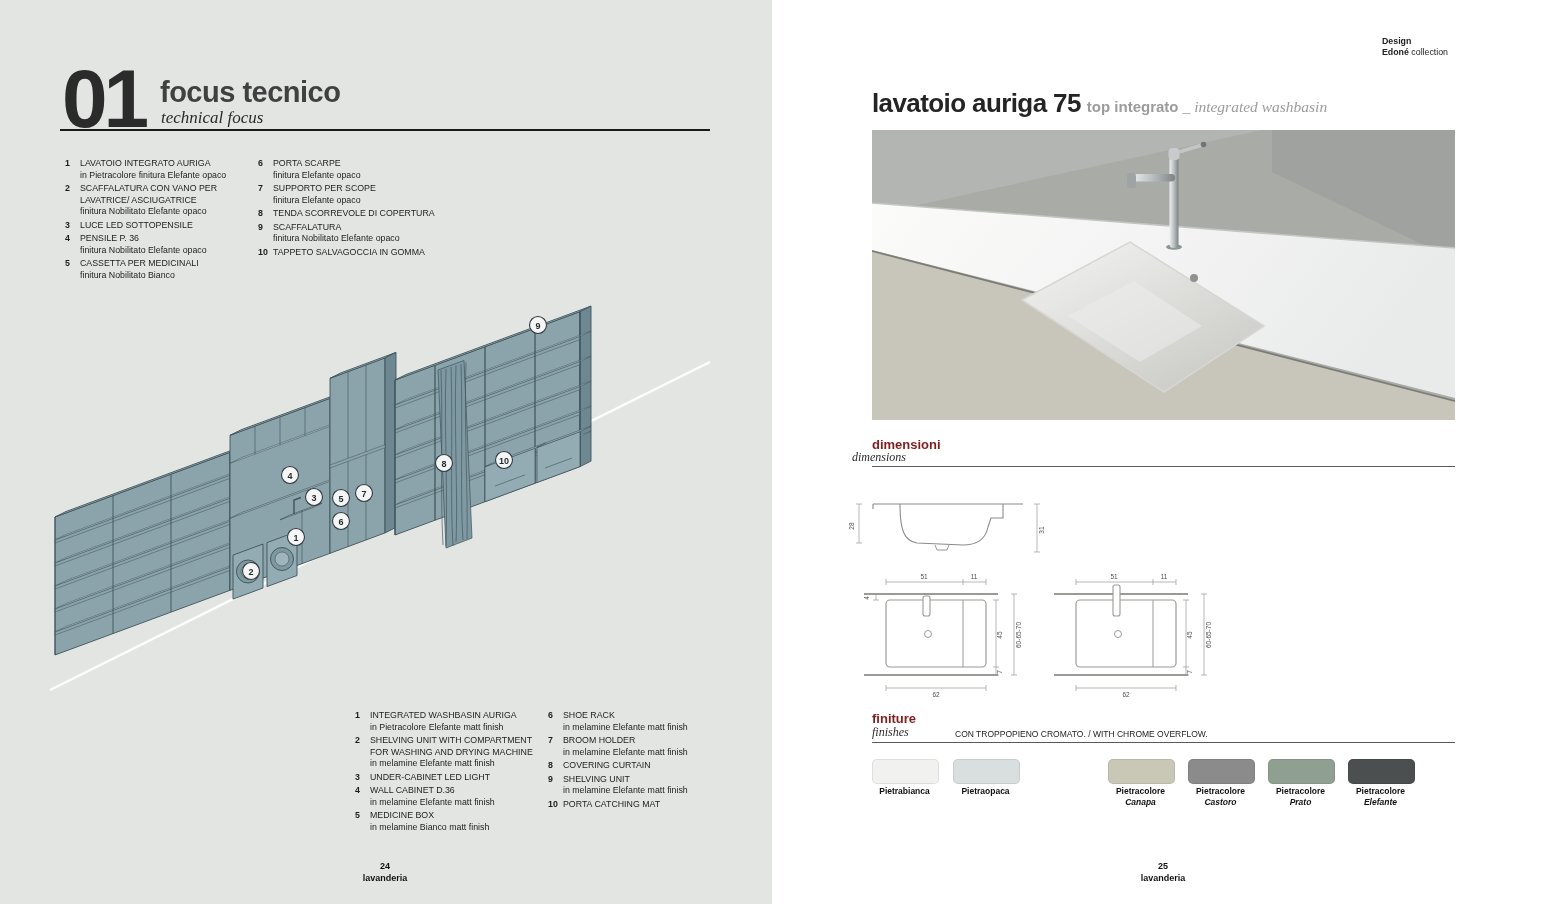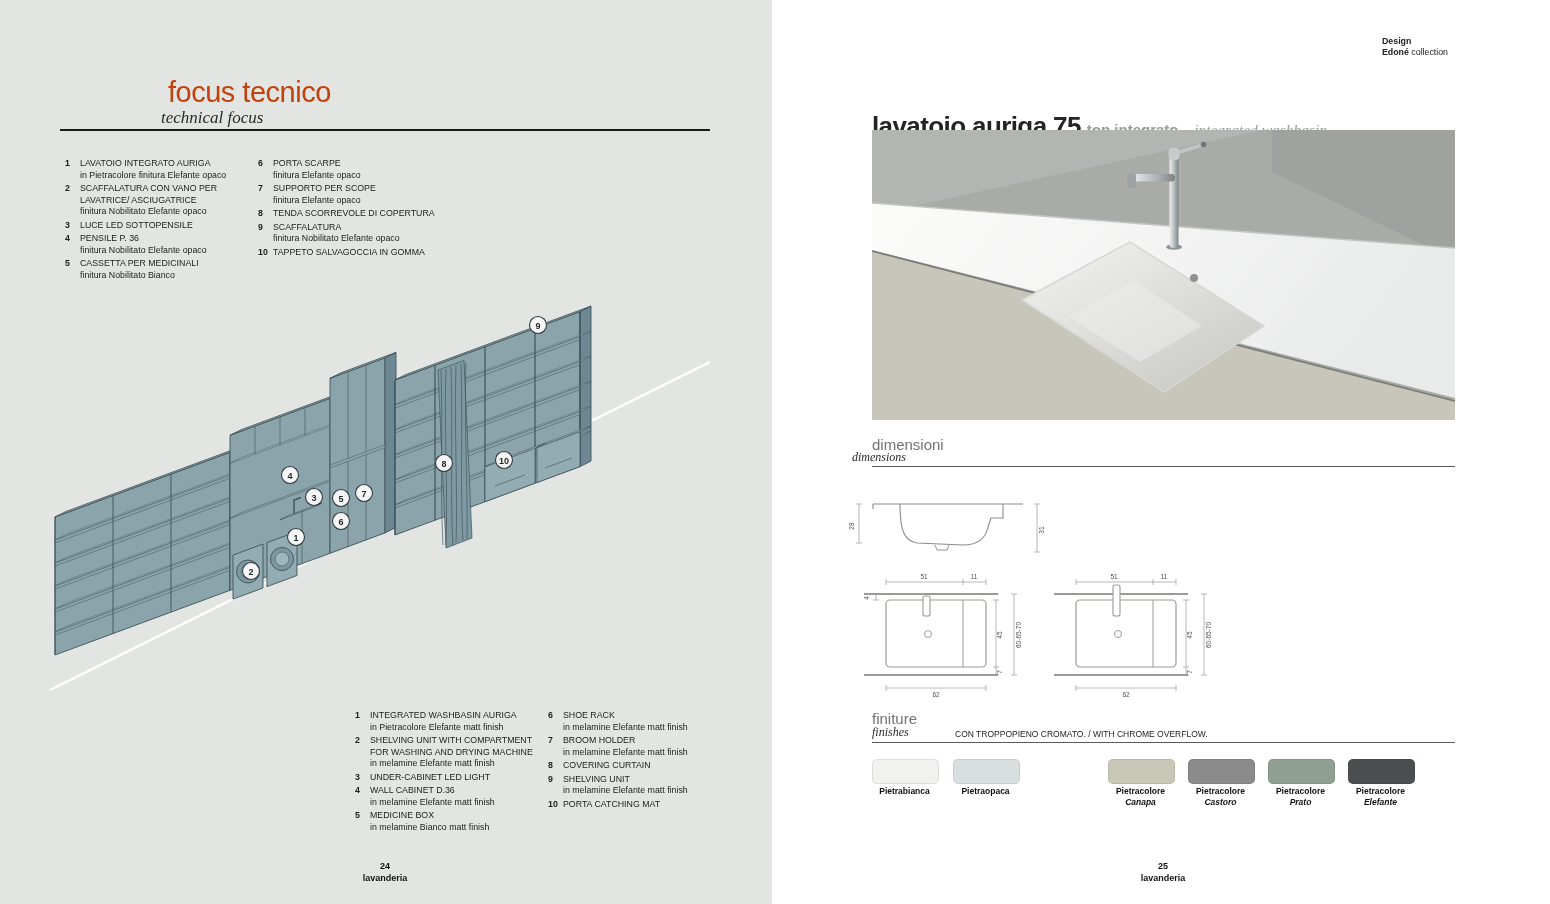--- a/index.html
+++ b/index.html
@@ -4,44 +4,44 @@
 <style>
   html,body{margin:0;padding:0;background:#fff;}
   .spread{position:relative;width:1550px;height:904px;overflow:hidden;
           font-family:"Liberation Sans",sans-serif;color:#1c1c1c;}
   .page-left{position:absolute;left:0;top:0;width:772px;height:904px;background:#e3e5e3;}
   .page-right{position:absolute;left:772px;top:0;width:778px;height:904px;background:#ffffff;}
   .abs{position:absolute;}
 
   
   .sec-num{left:62px;top:58px;font-size:82px;font-weight:700;letter-spacing:-4px;color:#2b2b2b;line-height:1;}
-  .lp-title{left:168px;top:78px;font-size:29px;font-weight:400;letter-spacing:-0.5px;color:#c2410c;line-height:1;}
+  .lp-title{left:160px;top:78px;font-size:29px;font-weight:700;letter-spacing:-0.5px;color:#404040;line-height:1;}
   .lp-sub{left:161px;top:108px;font-family:"Liberation Serif",serif;font-style:italic;font-size:17px;color:#2a2a2a;}
   .lp-rule{left:60px;top:129px;width:650px;height:2px;background:#1a1a1a;}
 
   
   .lg-col{position:absolute;width:185px;}
   .lg-item{display:flex;margin-bottom:2px;}
   .lg-num{flex:0 0 15px;font-size:8.8px;font-weight:700;line-height:11.5px;}
   .lg-txt{font-size:8.8px;line-height:11.5px;}
   .lg-main{display:block;}
   .lg-sub{display:block;}
   .lg-sub:empty{display:none;}
 
   .footer{position:absolute;width:120px;text-align:center;font-size:9px;font-weight:700;line-height:12px;color:#111;}
 
   
   .credit{left:1362px;top:36px;font-size:8.8px;line-height:11px;color:#222;}
   .credit b{font-weight:700;padding-left:20px;}
-  .rp-titlebox{left:872px;top:88px;white-space:nowrap;margin-top:23px;}
+  .rp-titlebox{left:872px;top:88px;white-space:nowrap;}
   .rp-title{font-size:26px;font-weight:700;letter-spacing:-0.6px;color:#242424;}
   .rp-title-sub{font-size:15px;font-weight:700;color:#9c9c9c;margin-left:6px;}
   .rp-title-sub2{font-family:"Liberation Serif",serif;font-style:italic;font-size:15.5px;color:#9c9c9c;margin-left:4px;}
 
-  .sec-head{font-size:15px;font-weight:400;color:#737373;line-height:13px;}
+  .sec-head{font-size:13px;font-weight:700;color:#7f1d1d;line-height:13px;}
   .sec-head-it{font-family:"Liberation Serif",serif;font-style:italic;font-size:12px;color:#2a2a2a;line-height:13px;}
   .thin-rule{position:absolute;height:1px;background:#5a5a5a;}
 
   .fin-note{left:955px;top:729px;font-size:8.5px;color:#222;}
 
   .swatch{position:absolute;width:65px;height:23px;border-radius:5px;border:1px solid rgba(0,0,0,0.08);}
   .sw-label{position:absolute;width:95px;text-align:center;font-size:8.5px;font-weight:700;line-height:11px;color:#111;}
   .sw-var{font-style:italic;display:block;}
   .sw-var:empty{display:none;}
 
@@ -49,20 +49,21 @@
   .illu polygon,.illu path,.illu line{vector-effect:non-scaling-stroke;}
   text.dim{font-family:"Liberation Sans",sans-serif;font-size:6.5px;fill:#4e4e4c;}
   text.badge-t{font-family:"Liberation Sans",sans-serif;font-size:9px;font-weight:700;fill:#1f2a2f;text-anchor:middle;}
 </style>
 </head>
 <body>
 
 <div class="spread">
 
   <div class="page-left">
+    <div class="abs sec-num">01</div>
     <div class="abs lp-title">focus tecnico</div>
     <div class="abs lp-sub">technical focus</div>
     <div class="abs lp-rule"></div>
 
     <div class="lg-col" style="left:65px;top:158px;">
       <div class="lg-item">
           <span class="lg-num">1</span>
           <span class="lg-txt">
             <span class="lg-main">LAVATOIO INTEGRATO AURIGA</span>
             <span class="lg-sub">in Pietracolore finitura Elefante opaco</span>

